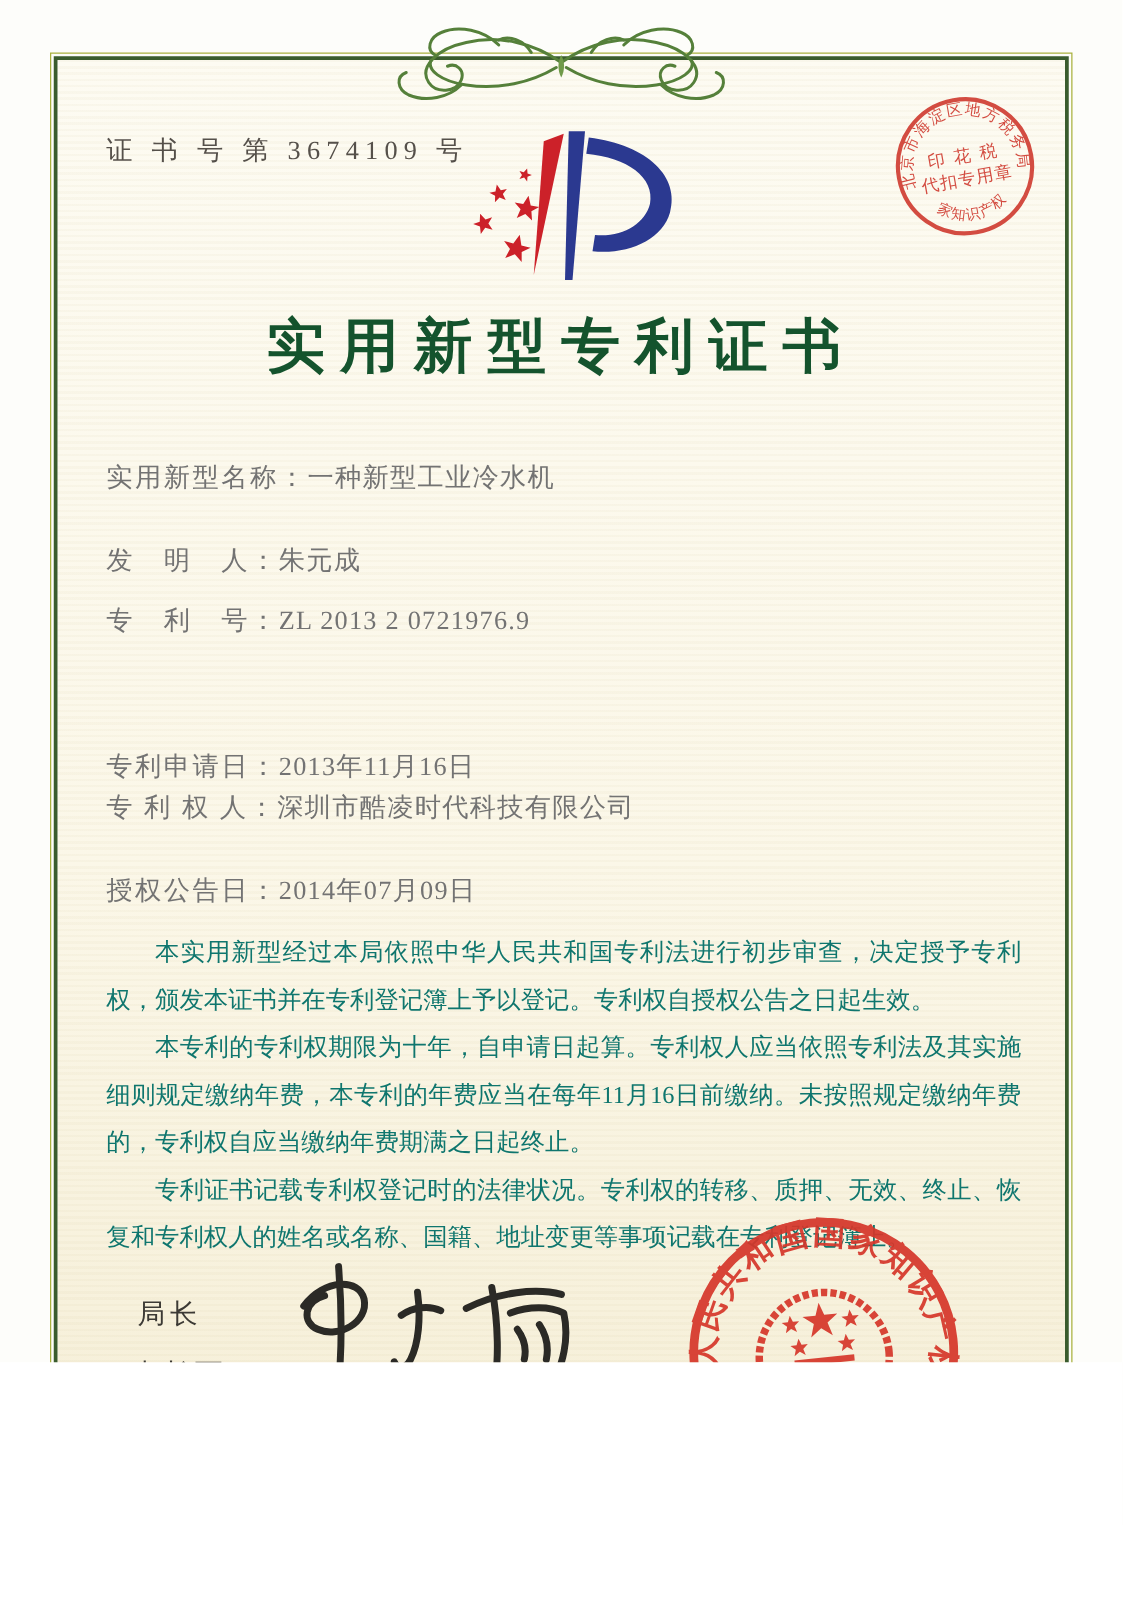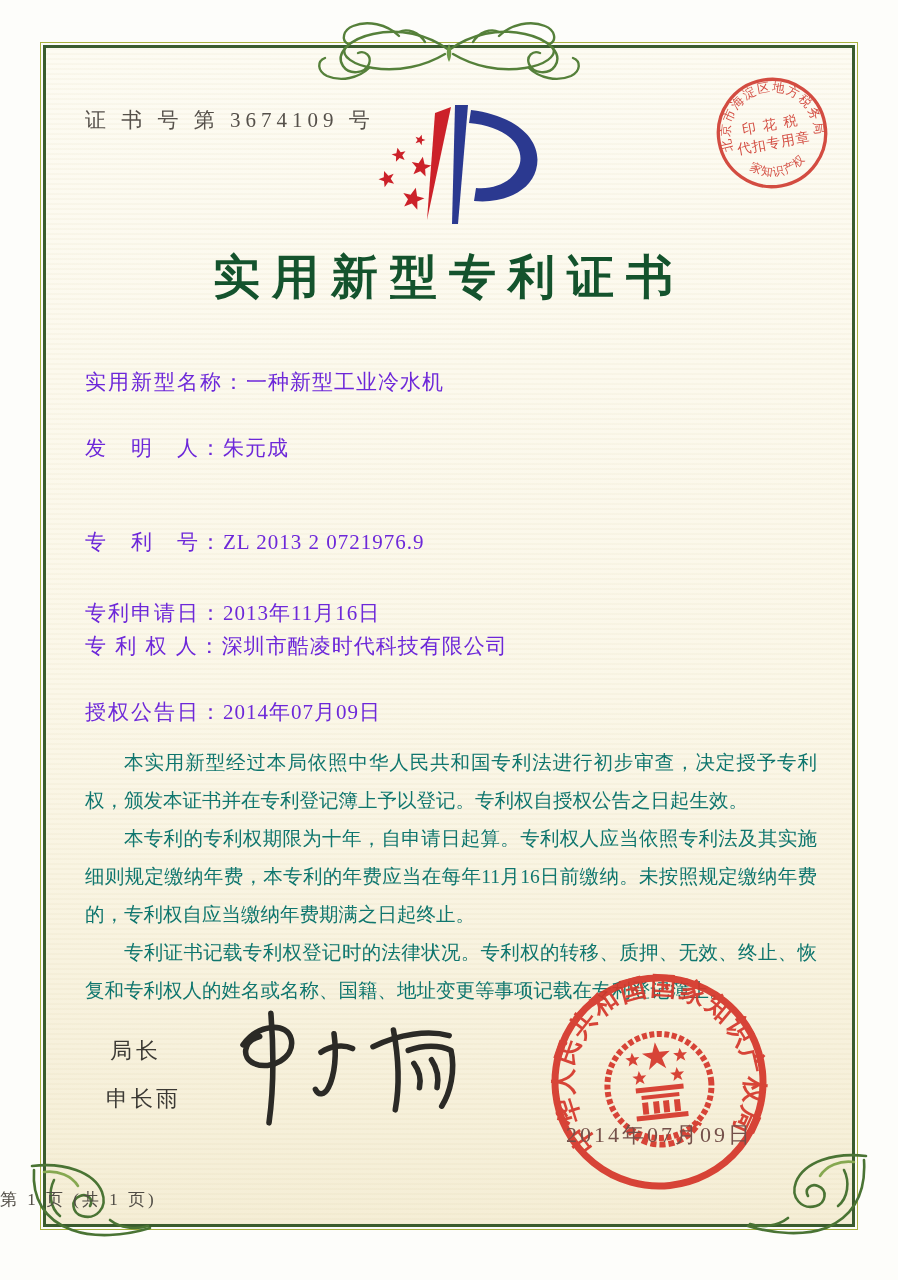--- a/index.html
+++ b/index.html
@@ -1,17 +1,17 @@
 <!DOCTYPE html>
 <html><head>
 <meta charset="utf-8">
 <style>
   html,body{margin:0;padding:0;background:#ffffff;}
   .page{
-    position:relative;width:898px;height:1280px;margin:0 auto;
+    position:relative;width:898px;height:1090px;margin:0 auto;
     background:#fdfdfa;overflow:hidden;
     font-family:"Liberation Serif","DejaVu Serif",serif;
     color:#3f3c36;
   }
   
   .frame-outer{
     position:absolute;left:40px;top:42px;width:818px;height:1188px;
     border:1px solid #a9b13e;box-sizing:border-box;
   }
   .frame-inner{
@@ -27,23 +27,23 @@
     position:absolute;left:85px;top:106px;font-size:21px;letter-spacing:5px;
     color:#55504a;
   }
   .logo{position:absolute;left:334px;top:98px;width:230px;height:142px;}
   .tax-stamp{position:absolute;left:698px;top:58px;width:148px;height:150px;transform:rotate(-10deg);opacity:.9;}
   .title{
     position:absolute;left:0;top:246px;width:100%;text-align:center;
     font-size:47px;font-weight:bold;letter-spacing:12px;color:#14532d;
   }
   
-  .field{position:absolute;left:85px;font-size:21px;color:#6d28d9;letter-spacing:1px;white-space:nowrap;}
+  .field{position:absolute;left:85px;font-size:21px;color:#737373;letter-spacing:1px;white-space:nowrap;}
   .field .lbl{letter-spacing:2px;}
-  .f0{top:368px;} .f1{top:434px;} .f2{top:528px;text-align:center;} .f3{top:576px;margin-top:23px;} .f4{top:632px;} .f5{top:698px;}
+  .f0{top:368px;} .f1{top:434px;} .f2{top:482px;text-align:center;} .f3{top:576px;margin-top:23px;} .f4{top:632px;} .f5{top:698px;}
   
   .body-text{
     position:absolute;left:85px;top:744px;width:732px;
     font-size:19.5px;line-height:38px;text-align:justify;color:#0f766e;
   }
   .body-text p{margin:0;text-indent:2em;}
   
   .signer-title{position:absolute;left:110px;top:1036px;font-size:22px;letter-spacing:4px;color:#3c3a35;
     font-family:Liberation Mono, monospace;}
   .signer-name{position:absolute;left:106px;top:1084px;font-size:22px;letter-spacing:3px;color:#3c3a35;

